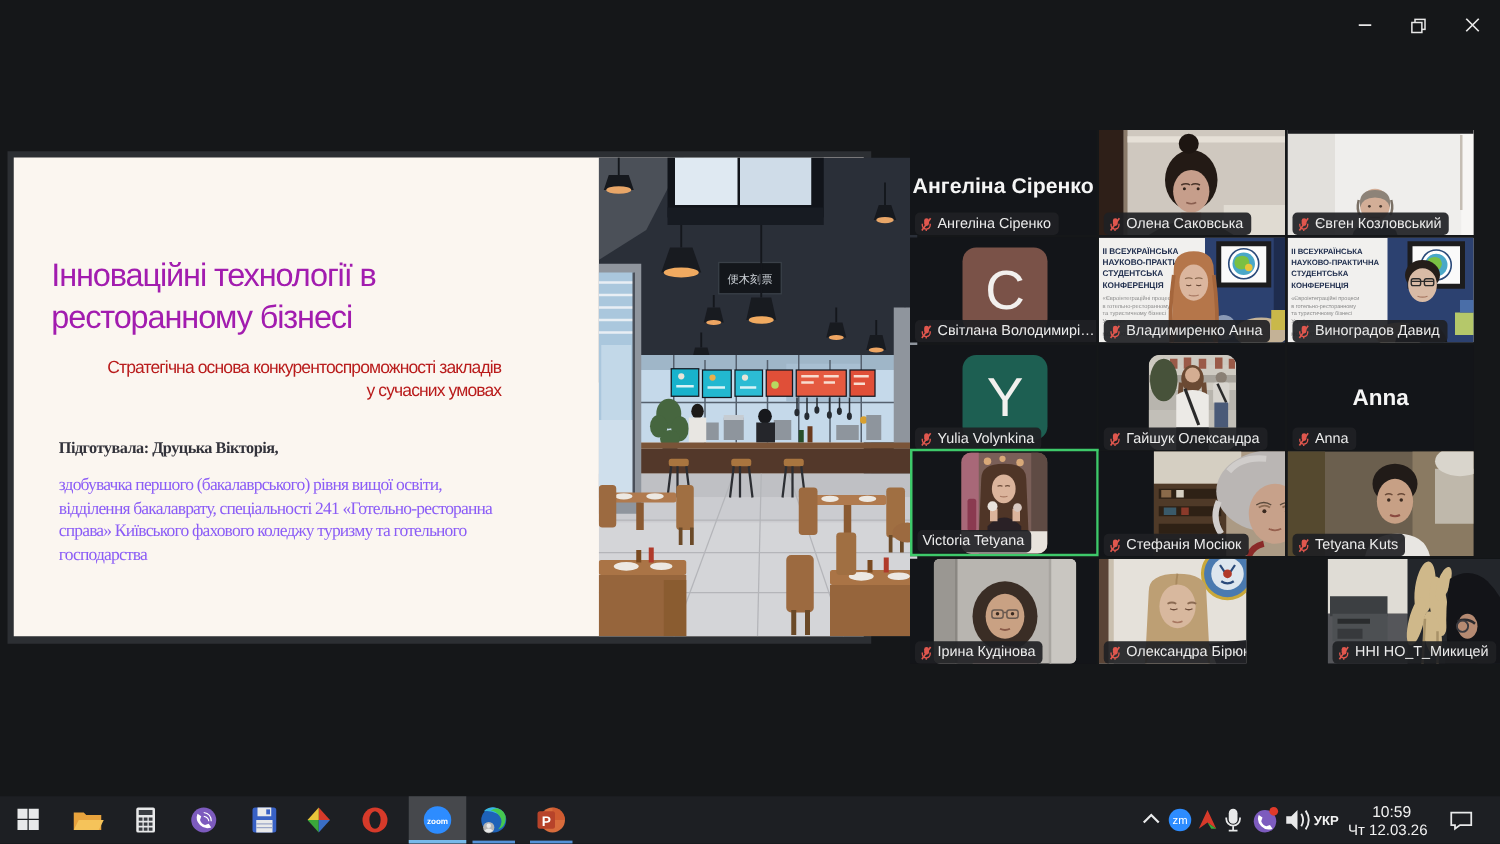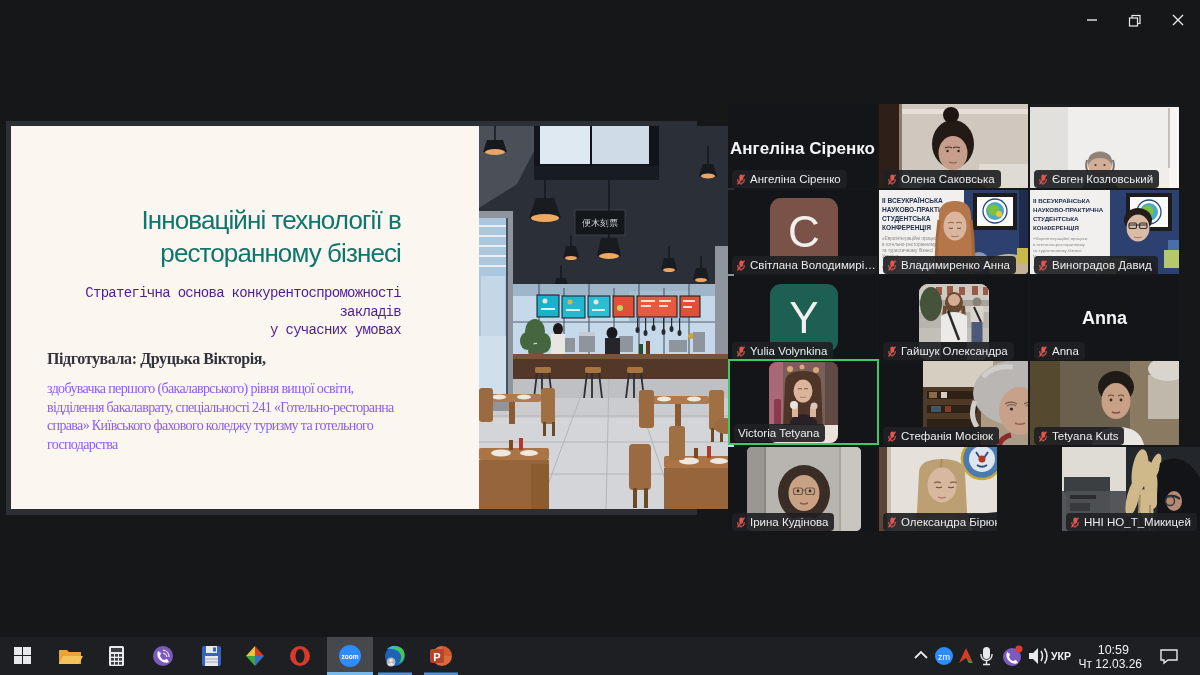--- a/index.html
+++ b/index.html
@@ -1,25 +1,25 @@
 <!DOCTYPE html>
 <html><head>
 <meta charset="utf-8">
 <style>
   * { margin:0; padding:0; box-sizing:border-box; }
   html,body { width:1200px; height:675px; overflow:hidden; }
   body { background:#151719; font-family:"Liberation Sans", sans-serif; position:relative; }
   #slideframe { position:absolute; left:6px; top:121px; width:691px; height:394px; background:#2c2f33; }
   #slide { position:absolute; left:11px; top:126px; width:680px; height:383px; background:#fbf6f0; }
-  #title { position:absolute; left:30px; top:78px; width:360px; text-align:right;
-           font-size:26px; line-height:33px; color:#0f766e; letter-spacing:-0.9px;}
+  #title { position:absolute; left:30px; top:78px; width:360px; text-align:left;
+           font-size:26px; line-height:33px; color:#a21caf; letter-spacing:-0.9px;}
   #subtitle { position:absolute; left:30px; top:158px; width:360px; text-align:right;
-           font-family:Liberation Mono, monospace; font-size:14px; line-height:18.5px; color:#4c1d95; letter-spacing:-0.7px;}
+           font-family:Liberation Sans, sans-serif; font-size:14px; line-height:18.5px; color:#b91c1c; letter-spacing:-0.7px;}
   #prep { position:absolute; left:36px; top:224px; font-family:"Liberation Serif", serif;
-           font-weight:bold; font-size:16px; color:#33333b; letter-spacing:-0.4px;}
+           font-weight:bold; font-size:13px; color:#33333b; letter-spacing:-0.4px;}
   #para { position:absolute; left:36px; top:254px; width:352px; font-family:"Liberation Serif", serif;
            font-size:14px; line-height:18.7px; color:#8b5cf6; letter-spacing:-0.65px;}
   .tile { position:absolute; overflow:hidden; background:#131519; }
   .lbl { position:absolute; left:4px; bottom:0; height:18px; background:rgba(32,33,36,0.92);
          border-radius:4px; display:flex; align-items:center; padding:0 6px 0 4px;
          color:#ececec; font-size:11.5px; white-space:nowrap; }
   .lbl .mic { margin-right:4px; width:10px; height:13px; flex:0 0 auto;}
   .bigname { position:absolute; color:#f5f5f5; font-weight:bold; }
 </style>
 </head>

